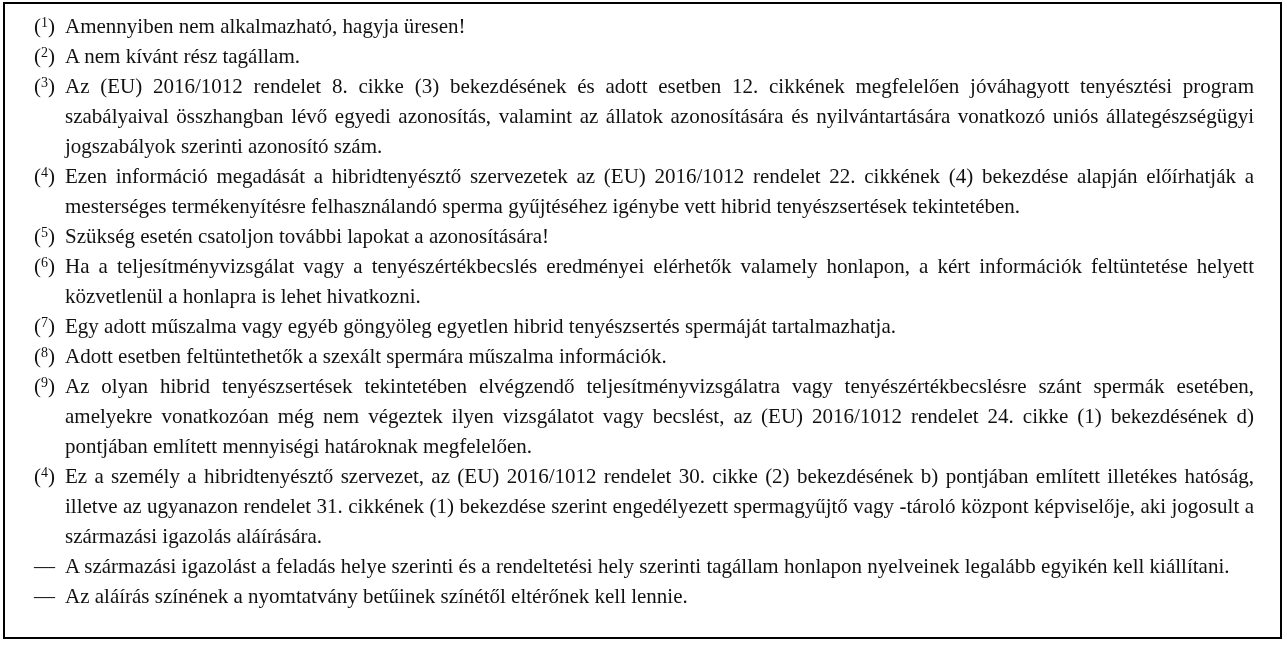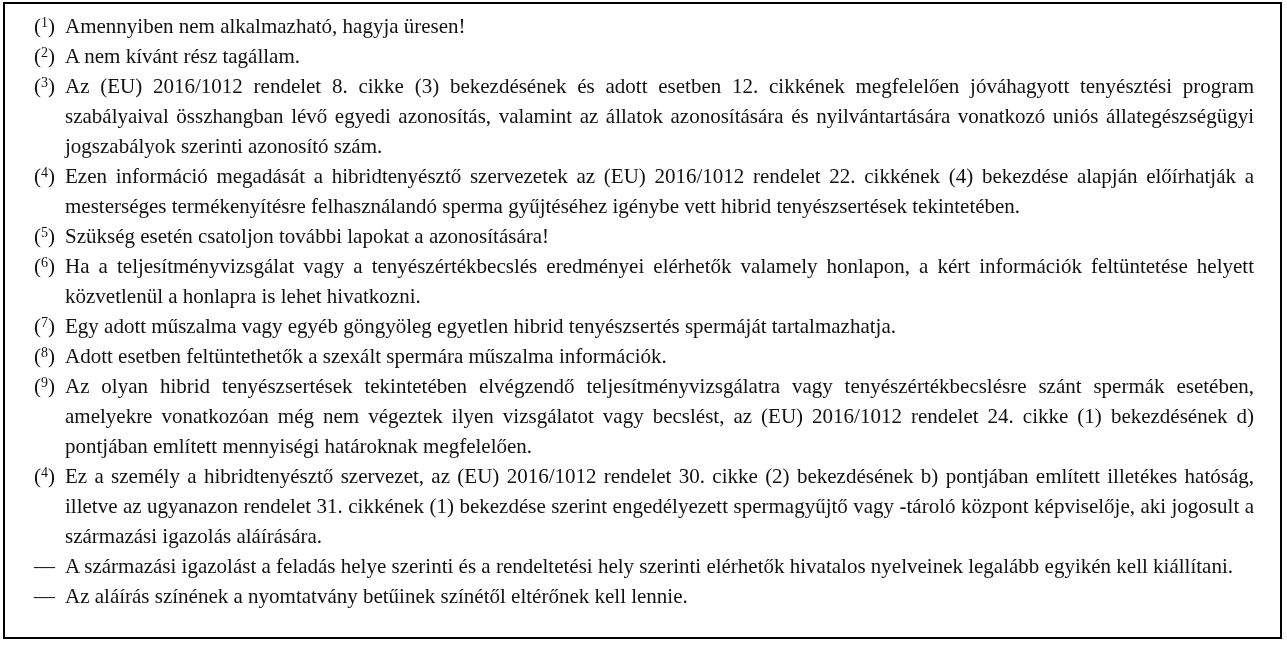--- a/index.html
+++ b/index.html
@@ -116,21 +116,21 @@
 
     <div class="note">
       <div class="marker"><span>(</span><sup>4</sup><span>)</span></div>
       <div class="gap"></div>
       <div class="text">Ez a személy a hibridtenyésztő szervezet, az (EU) 2016/1012 rendelet 30. cikke (2) bekezdésének b) pontjában említett illetékes hatóság, illetve az ugyanazon rendelet 31. cikkének (1) bekezdése szerint engedélyezett spermagyűjtő vagy -tároló központ képviselője, aki jogosult a származási igazolás aláírására.</div>
     </div>
 
     <div class="note">
       <div class="marker"><span class="dash-glyph">—</span></div>
       <div class="gap"></div>
-      <div class="text">A származási igazolást a feladás helye szerinti és a rendeltetési hely szerinti elérhetők hivatalos nyelveinek legalább egyikén kell kiállítani.</div>
+      <div class="text">A származási igazolást a feladás helye szerinti és a rendeltetési hely szerinti tagállam honlapon nyelveinek legalább egyikén kell kiállítani.</div>
     </div>
 
     <div class="note">
       <div class="marker"><span class="dash-glyph">—</span></div>
       <div class="gap"></div>
       <div class="text">Az aláírás színének a nyomtatvány betűinek színétől eltérőnek kell lennie.</div>
     </div>
 
   </div>
 </div>

